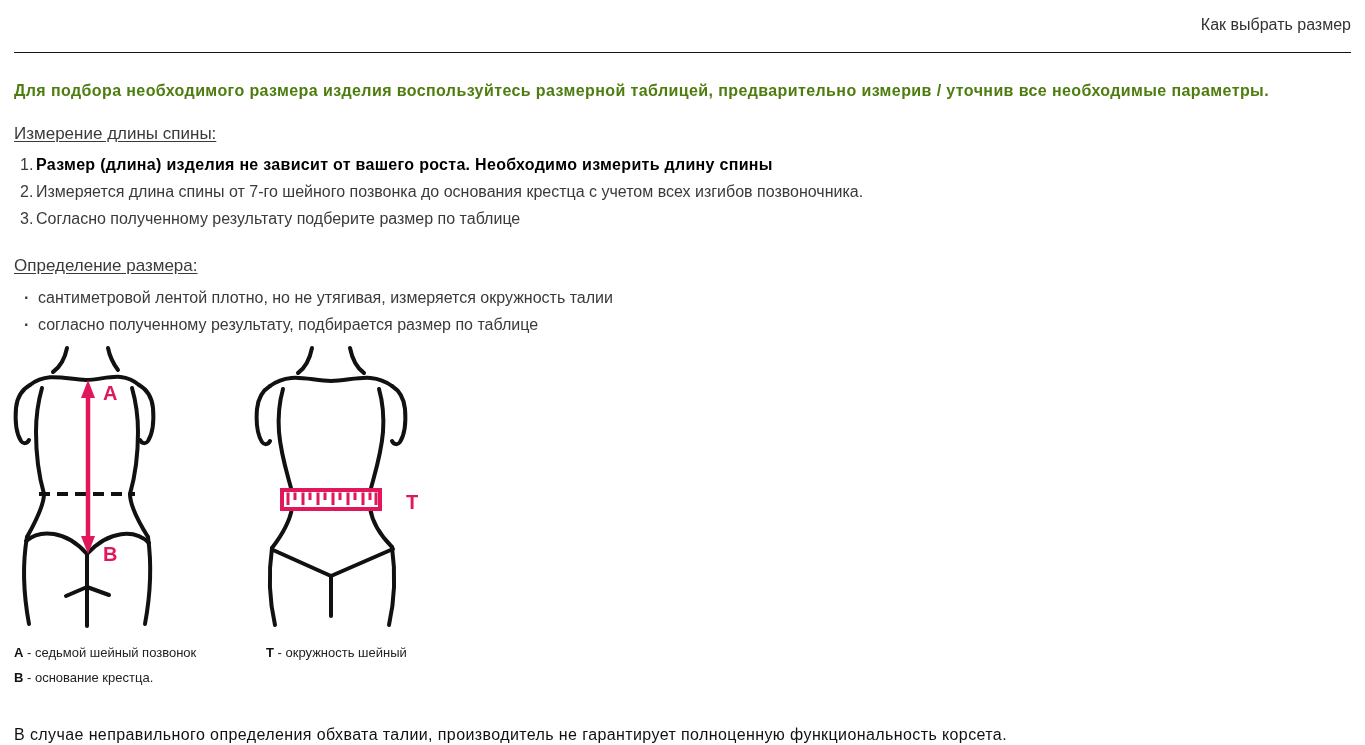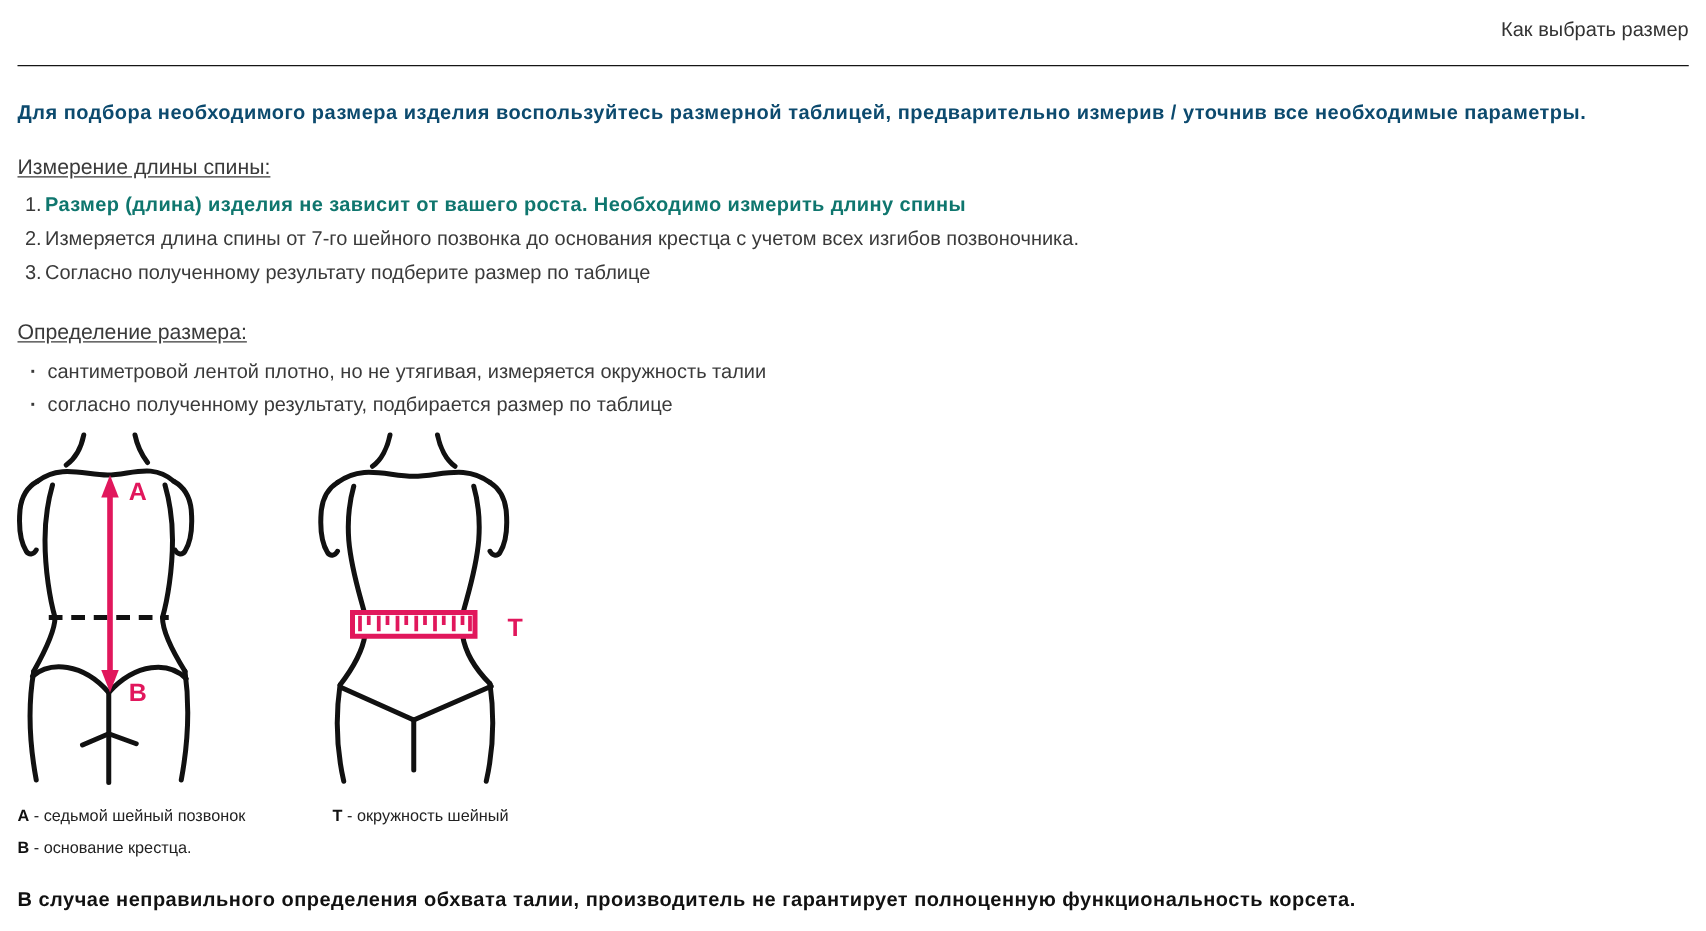--- a/index.html
+++ b/index.html
@@ -12,49 +12,49 @@
     color:#3a3a3a;
   }
   .page{padding:0 14px;}
   .title{
     padding-top:17px;font-size:16px;line-height:16px;color:#333;
     text-align:right;
   }
   hr.divider{border:none;border-top:1px solid #151515;margin:19px 0 0;}
   .bold-line{
     margin:28px 0 0;font-weight:bold;font-size:16px;line-height:19px;
-    letter-spacing:.4px;color:#0c4a6e;
+    letter-spacing:.4px;color:#4d7c0f;
   }
   .heading{
     margin-top:24px;font-size:17px;color:#3a3a3a;
     text-decoration:underline;text-underline-offset:2px;
   }
   .heading.mt12{}
   ol.num-list,ul.dot-list{margin:7px 0 0;padding:0;list-style:none;}
   ul.dot-list{margin-top:8px;}
   .num-item,.dot-item{display:flex;line-height:27px;font-size:16px;}
   .num{flex:none;margin-left:6px;width:14px;margin-right:2px;}
   .txt{white-space:nowrap;}
-  .num-item.bold .txt{font-weight:bold;color:#0f766e;letter-spacing:.3px;}
+  .num-item.bold .txt{font-weight:bold;color:#000000;letter-spacing:.3px;}
   .dot{flex:none;margin-left:10px;width:6px;margin-right:8px;font-weight:bold;}
   .figures{display:flex;margin:2px 0 0 -6px;gap:84px;}
   .fig .outline{fill:none;stroke:var(--line);stroke-width:4;stroke-linecap:round;stroke-linejoin:round;}
   .fig .dash{stroke-dasharray:11 7;stroke-linecap:butt;}
   .fig .accent-stroke{stroke:var(--accent);fill:none;}
   .fig .accent-fill{fill:var(--accent);stroke:none;}
   .fig .tape-body{fill:#ffffff;stroke:var(--accent);stroke-width:4;}
   .fig text{font-family:"Liberation Sans","DejaVu Sans",sans-serif;font-weight:bold;font-size:20px;fill:var(--accent);}
   .legend{display:flex;margin-top:10px;font-size:13px;line-height:25px;color:#222;}
   .legend b{color:#111;}
   .legend-col1{width:252px;flex:none;}
   .entry-a{max-width:205px;}
   .entry-b{white-space:nowrap;}
   .entry-t{max-width:175px;}
   .footer{
-    margin:21px 0 0;font-weight:bold;font-size:16px;line-height:19px;
+    margin:35px 0 0;font-weight:normal;font-size:16px;line-height:19px;
     letter-spacing:.4px;color:#111;
   }
 </style>
 </head>
 <body>
 
 <div class="page">
 
   <div class="title">Как выбрать размер</div>
   <hr class="divider">

